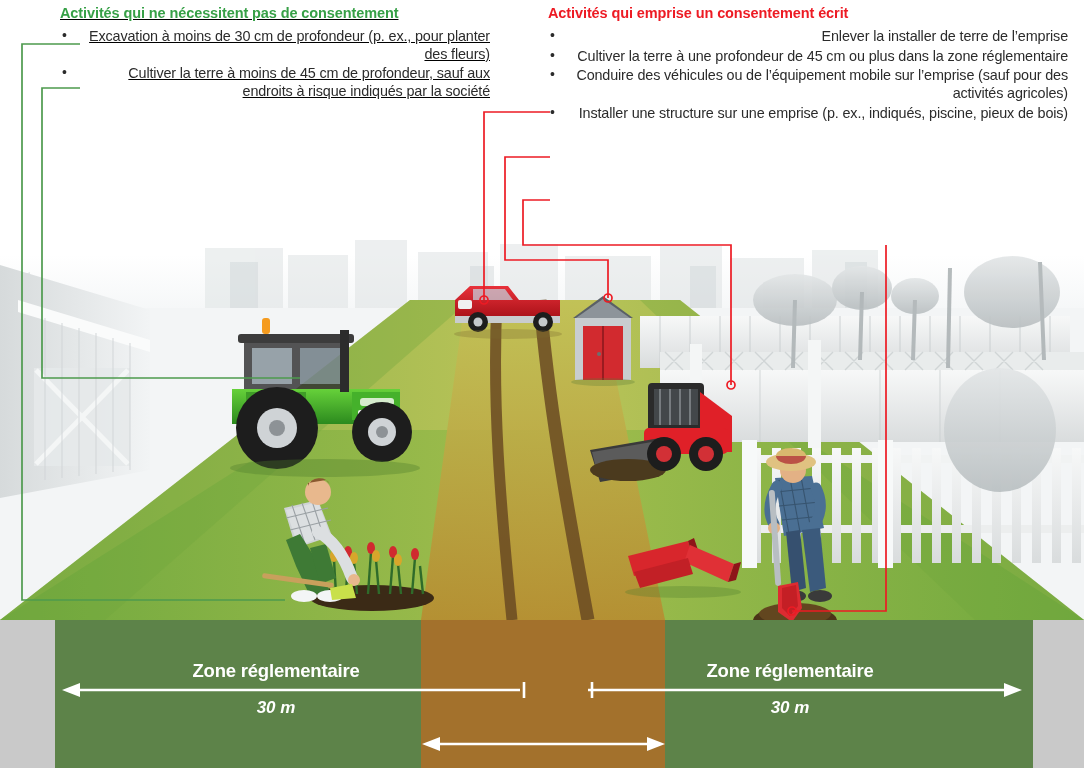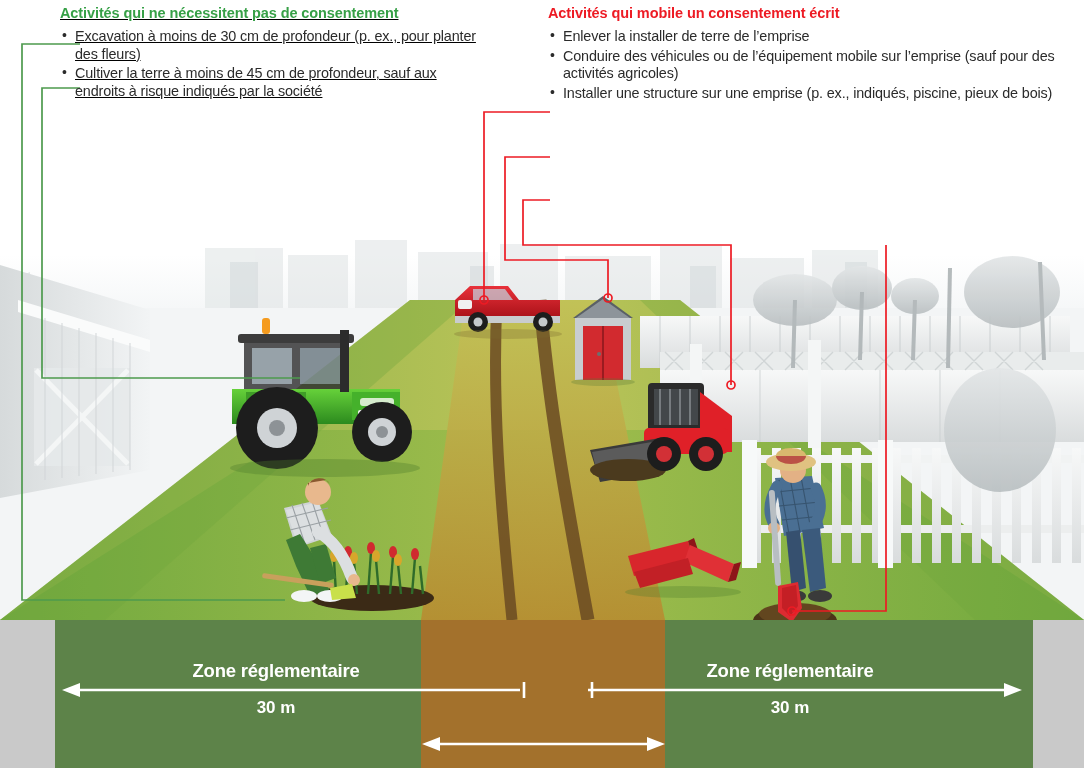--- a/index.html
+++ b/index.html
@@ -21,21 +21,21 @@
   .col-left{left:60px;top:4px;width:430px;text-decoration:underline;}
   .col-right{left:548px;top:4px;width:520px;}
 
   .heading{
     font-size:14.5px;font-weight:bold;letter-spacing:-0.1px;
     margin:0 0 6px 0;line-height:1.25;
   }
   .heading.green{color:#37a047;}
   .heading.red{color:#ed1b24;}
 
-  ul.bullets{list-style:none;margin:0;padding:0;}
+  ul.bullets{list-style:none;margin:0;padding:0;text-align:right;}
   ul.bullets li{
     position:relative;
     padding-left:15px;
     margin:0 0 2px 0;
     font-size:14.4px;
     line-height:17.6px;
     color:#2b2b2b;
     letter-spacing:-0.15px;
   }
   ul.bullets li::before{
@@ -52,21 +52,21 @@
   .band-brown{position:absolute;left:421px;top:0;width:244px;height:148px;background:#a3712c;}
   .band-green-r{position:absolute;left:665px;top:0;width:368px;height:148px;background:#5d8349;}
 
   .band-label{
     position:absolute;color:#ffffff;font-weight:bold;
     font-size:18.5px;text-align:center;white-space:nowrap;
     letter-spacing:-0.2px;
   }
   .band-sub{
     position:absolute;color:#ffffff;font-weight:bold;
-    font-size:17px;text-align:center;white-space:nowrap;
+    font-size:17px;text-align:center;white-space:nowrap;font-style:italic;
   }
   .band svg{position:absolute;left:0;top:0;}
 
   
   .leaders{position:absolute;left:0;top:0;width:1084px;height:768px;pointer-events:none;}
 </style>
 </head>
 <body>
 
 <div id="stage">
@@ -494,21 +494,22 @@
 
   <div class="col col-left">
     <div class="heading green">Activités qui ne nécessitent pas de consentement</div>
     <ul class="bullets">
       <li>Excavation à moins de 30 cm de profondeur (p. ex., pour planter des fleurs)</li>
       <li>Cultiver la terre à moins de 45 cm de profondeur, sauf aux endroits à risque indiqués par la société</li>
     </ul>
   </div>
 
   <div class="col col-right">
-    <div class="heading red">Activités qui mobile un consentement écrit</div>
+    <div class="heading red">Activités qui emprise un consentement écrit</div>
     <ul class="bullets">
       <li>Enlever la installer de terre de l’emprise</li>
+      <li>Cultiver la terre à une profondeur de 45 cm ou plus dans la zone réglementaire</li>
       <li>Conduire des véhicules ou de l’équipement mobile sur l’emprise (sauf pour des activités agricoles)</li>
       <li>Installer une structure sur une emprise (p. ex., indiqués, piscine, pieux de bois)</li>
     </ul>
   </div>
 
 </div>
 
 </body></html>

